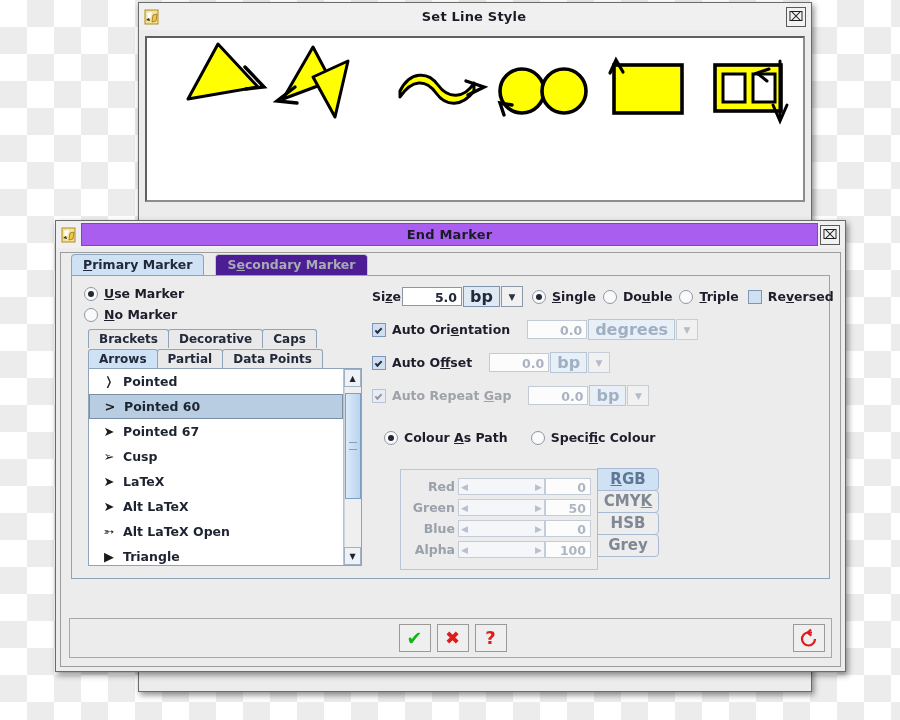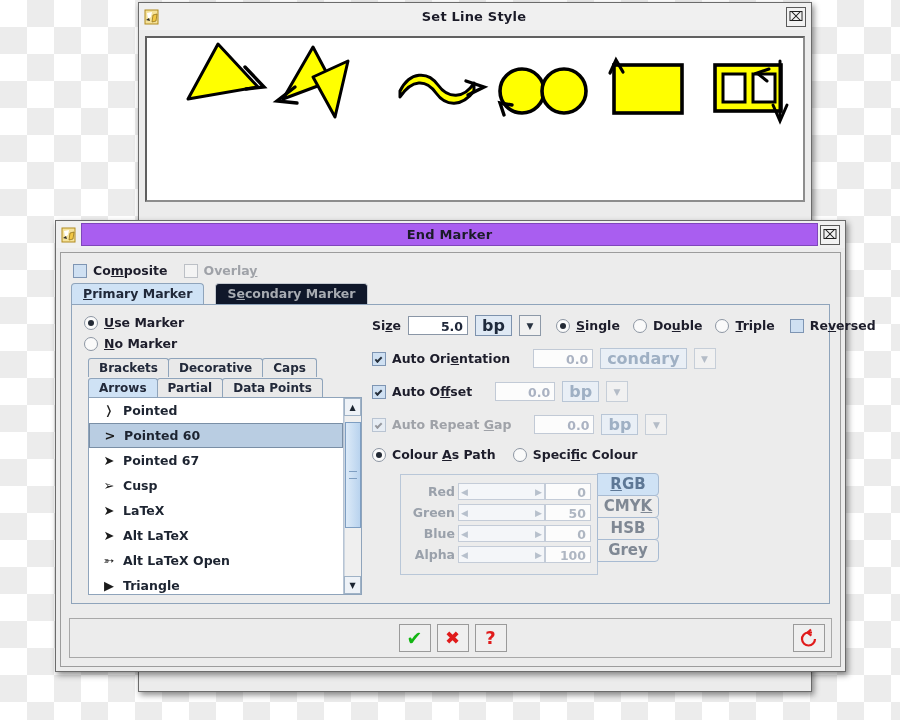--- a/index.html
+++ b/index.html
@@ -63,21 +63,21 @@
     background:#fafafa;display:inline-block;position:relative;flex:0 0 12px;}
   .rad.on:after{content:"";position:absolute;left:3px;top:3px;width:6px;height:6px;
     border-radius:50%;background:#232a35;}
   u.mn{text-decoration:underline;}
   
   .tabs{display:flex;align-items:flex-end;padding:0 10px;height:22px;gap:11px;}
   .tab{border:1px solid #8fa4bb;border-bottom:none;padding:2px 11px 3px 11px;
     background:#e6e6e6;font-weight:700;font-size:12.5px;color:#21293a;
     border-radius:4px 4px 0 0;line-height:15px;}
   .tab.sel{background:#cfe2f5;}
-  .tab.disabled{color:#a7abb2;background:#0f172a;border-color:#c4c9d0;font-weight:600;}
+  .tab.disabled{color:#a7abb2;background:#4c1d95;border-color:#c4c9d0;font-weight:600;}
   .panel{margin:0 10px 0 10px;border:1px solid #8fa4bb;background:#ececec;
     position:relative;}
   .em-main{display:flex;}
   .col-left{width:300px;padding:10px 0 8px 12px;}
   .col-right{flex:1;padding:10px 10px 8px 10px;}
   .radrow{display:flex;align-items:center;gap:6px;font-weight:700;font-size:12.5px;
     margin-bottom:6px;color:#1d1d2b;}
   .mini-tabs{display:flex;align-items:flex-end;gap:0;height:20px;margin-left:4px;}
   .mtab{border:1px solid #8fa4bb;border-bottom:none;background:#e9e9e9;
     padding:2px 10px 2px 10px;font-weight:700;font-size:12px;color:#22293a;
@@ -93,21 +93,21 @@
   .sbar{width:17px;border-left:1px solid #b7c4d4;background:#eef2f7;
     display:flex;flex-direction:column;}
   .sbtn{height:16px;border:1px solid #9fb2c6;background:#eef2f7;
     display:flex;align-items:center;justify-content:center;font-size:8px;color:#1b2430;}
   .strack{flex:1;position:relative;background:#efefef;border-left:1px solid #cdd6e0;}
   .sthumb{position:absolute;left:0;right:0;top:6px;height:104px;
     background:linear-gradient(90deg,#dceaf8,#b9d3ee);border:1px solid #7e9ec2;}
   .sthumb .grip{position:absolute;left:3px;right:3px;top:48px;height:6px;
     border-top:1px solid #7e9ec2;border-bottom:1px solid #7e9ec2;}
   
-  .r-row{display:flex;align-items:center;gap:7px;margin-bottom:12px;font-weight:700;
+  .r-row{display:flex;align-items:center;gap:1px;margin-bottom:12px;font-weight:700;
     font-size:12.5px;color:#1d1d2b;}
   .lbl{font-weight:700;}
   .txtfield{height:19px;border:1px solid #8a96a6;background:#fff;width:60px;
     text-align:right;padding:0 4px;font-size:12.5px;font-weight:700;color:#20283a;
     line-height:19px;box-sizing:border-box;}
   .txtfield.dim{color:#aab2c2;border-color:#c2cad6;background:#fcfcfc;}
   .unitbox{height:21px;border:1px solid #7d92ad;background:#dfe9f4;padding:0 6px;
     font-weight:700;font-size:16px;color:#1f2a3c;display:flex;align-items:center;
     box-sizing:border-box;}
   .unitbox.dim{color:#9fb0c4;border-color:#b9c6d6;background:#e9eff6;}
@@ -241,30 +241,20 @@
       </svg>
     </div>
     <div class="title-strip accent">
       <span class="title-text">End Marker</span>
     </div>
     <div class="close-btn">⌧</div>
   </div>
   <div class="win-body">
     <div class="em-inner">
 
-      <div class="topchecks">
-        <label class="chk">
-          <span class="box blue"></span>
-          <span><span>Co</span><u class="mn">m</u><span>posite</span></span>
-        </label>
-        <label class="chk disabled">
-          <span class="box" style="border-color:#bcc0c6;background:#f4f4f4;"></span>
-          <span><span>Overla</span><u class="mn">y</u><span></span></span>
-        </label>
-      </div>
 
       <div class="tabs">
         <div class="tab sel"><span></span><u class="mn">P</u><span>rimary Marker</span></div>
         <div class="tab disabled"><span>S</span><u class="mn">e</u><span>condary Marker</span></div>
       </div>
 
       <div class="panel">
         <div class="em-main">
 
           <div class="col-left">
@@ -358,21 +348,21 @@
                 <span><span>Re</span><u class="mn">v</u><span>ersed</span></span>
               </label>
             </div>
 
             <div class="r-row">
               <label class="chk">
                 <span class="box blue checked"></span>
                 <span><span>Auto Ori</span><u class="mn">e</u><span>ntation</span></span>
               </label>
               <div class="txtfield dim" style="margin-left:16px;">0.0</div>
-              <div class="unitbox dim">condary</div>
+              <div class="unitbox dim">degrees</div>
               <div class="arrowbtn dim">▼</div>
             </div>
 
             <div class="r-row">
               <label class="chk">
                 <span class="box blue checked"></span>
                 <span><span>Auto O</span><u class="mn">ff</u><span>set</span></span>
               </label>
               <div class="txtfield dim" style="margin-left:16px;">0.0</div>
               <div class="unitbox dim">bp</div>
@@ -383,21 +373,21 @@
               <label class="chk disabled">
                 <span class="box blue checked dim" style="background:#e7edf4;border-color:#b9c4d2;"></span>
                 <span><span>Auto Repeat </span><u class="mn">G</u><span>ap</span></span>
               </label>
               <div class="txtfield dim" style="margin-left:16px;">0.0</div>
               <div class="unitbox dim">bp</div>
               <div class="arrowbtn dim">▼</div>
             </div>
 
             <div class="r-row">
-              <label class="radrow" style="margin:0;">
+              <label class="radrow" style="margin:12px;">
                 <span class="rad on"></span>
                 <span><span>Colour </span><u class="mn">A</u><span>s Path</span></span>
               </label>
               <label class="radrow" style="margin:0 0 0 10px;">
                 <span class="rad"></span>
                 <span><span>Speci</span><u class="mn">f</u><span>ic Colour</span></span>
               </label>
             </div>
 
             <div class="colorbox">

